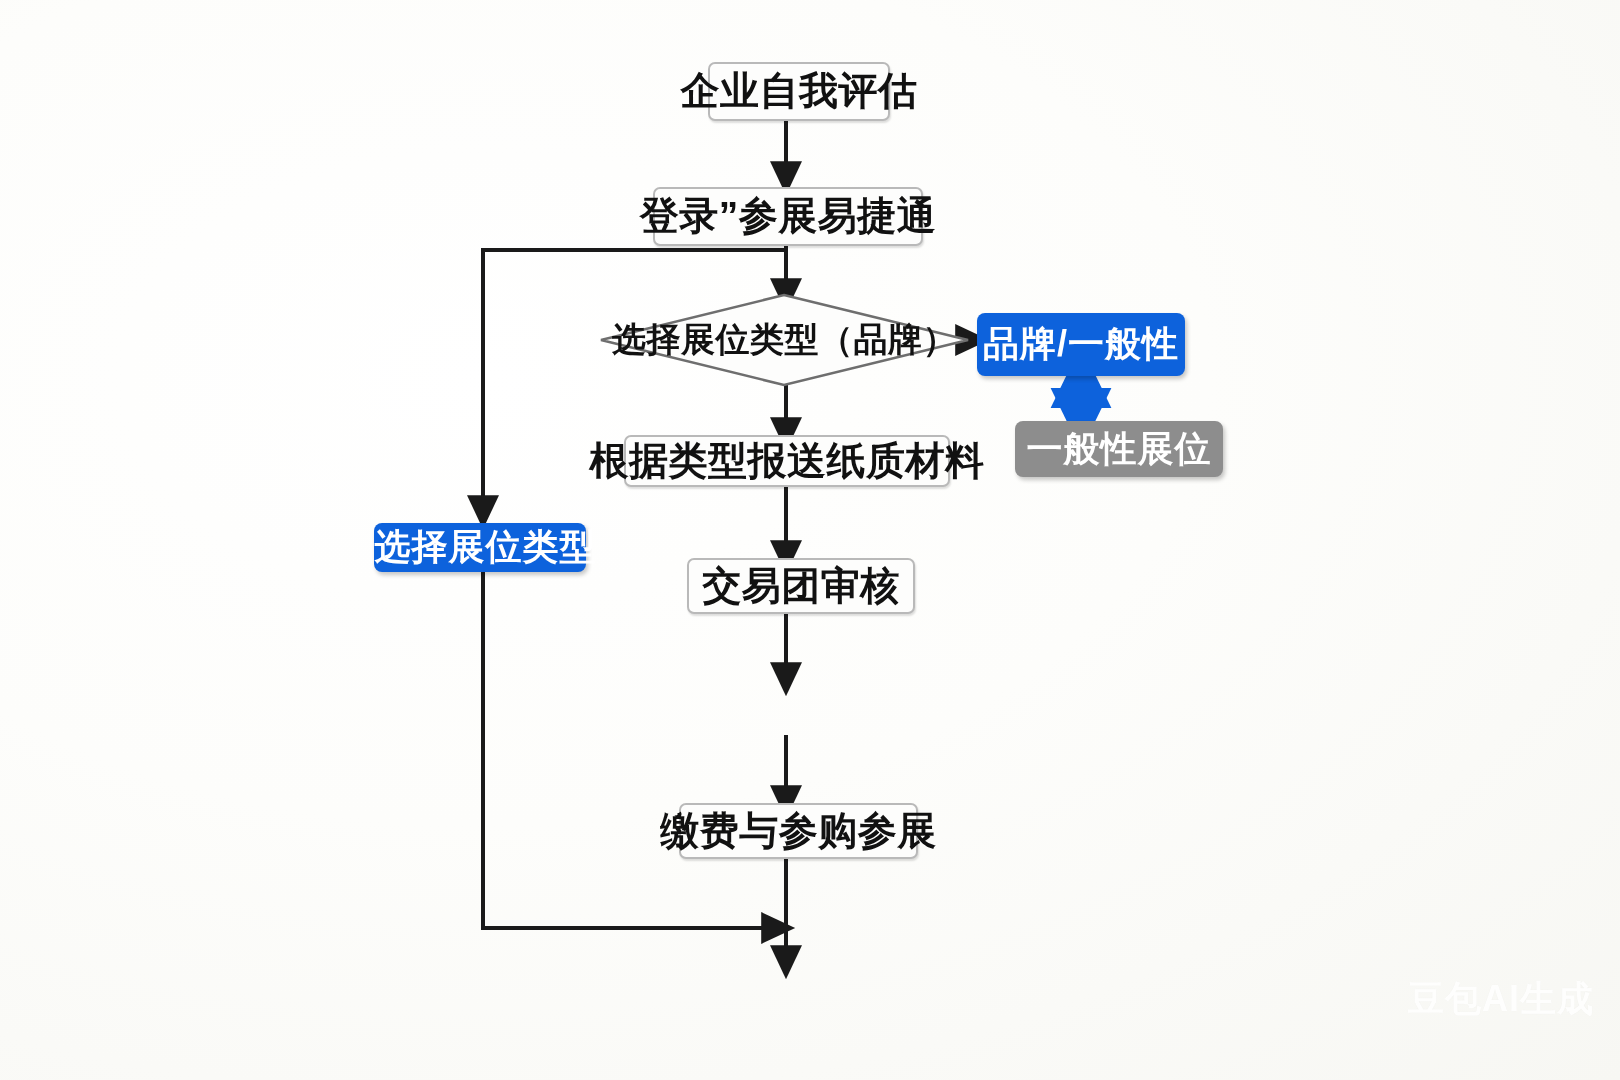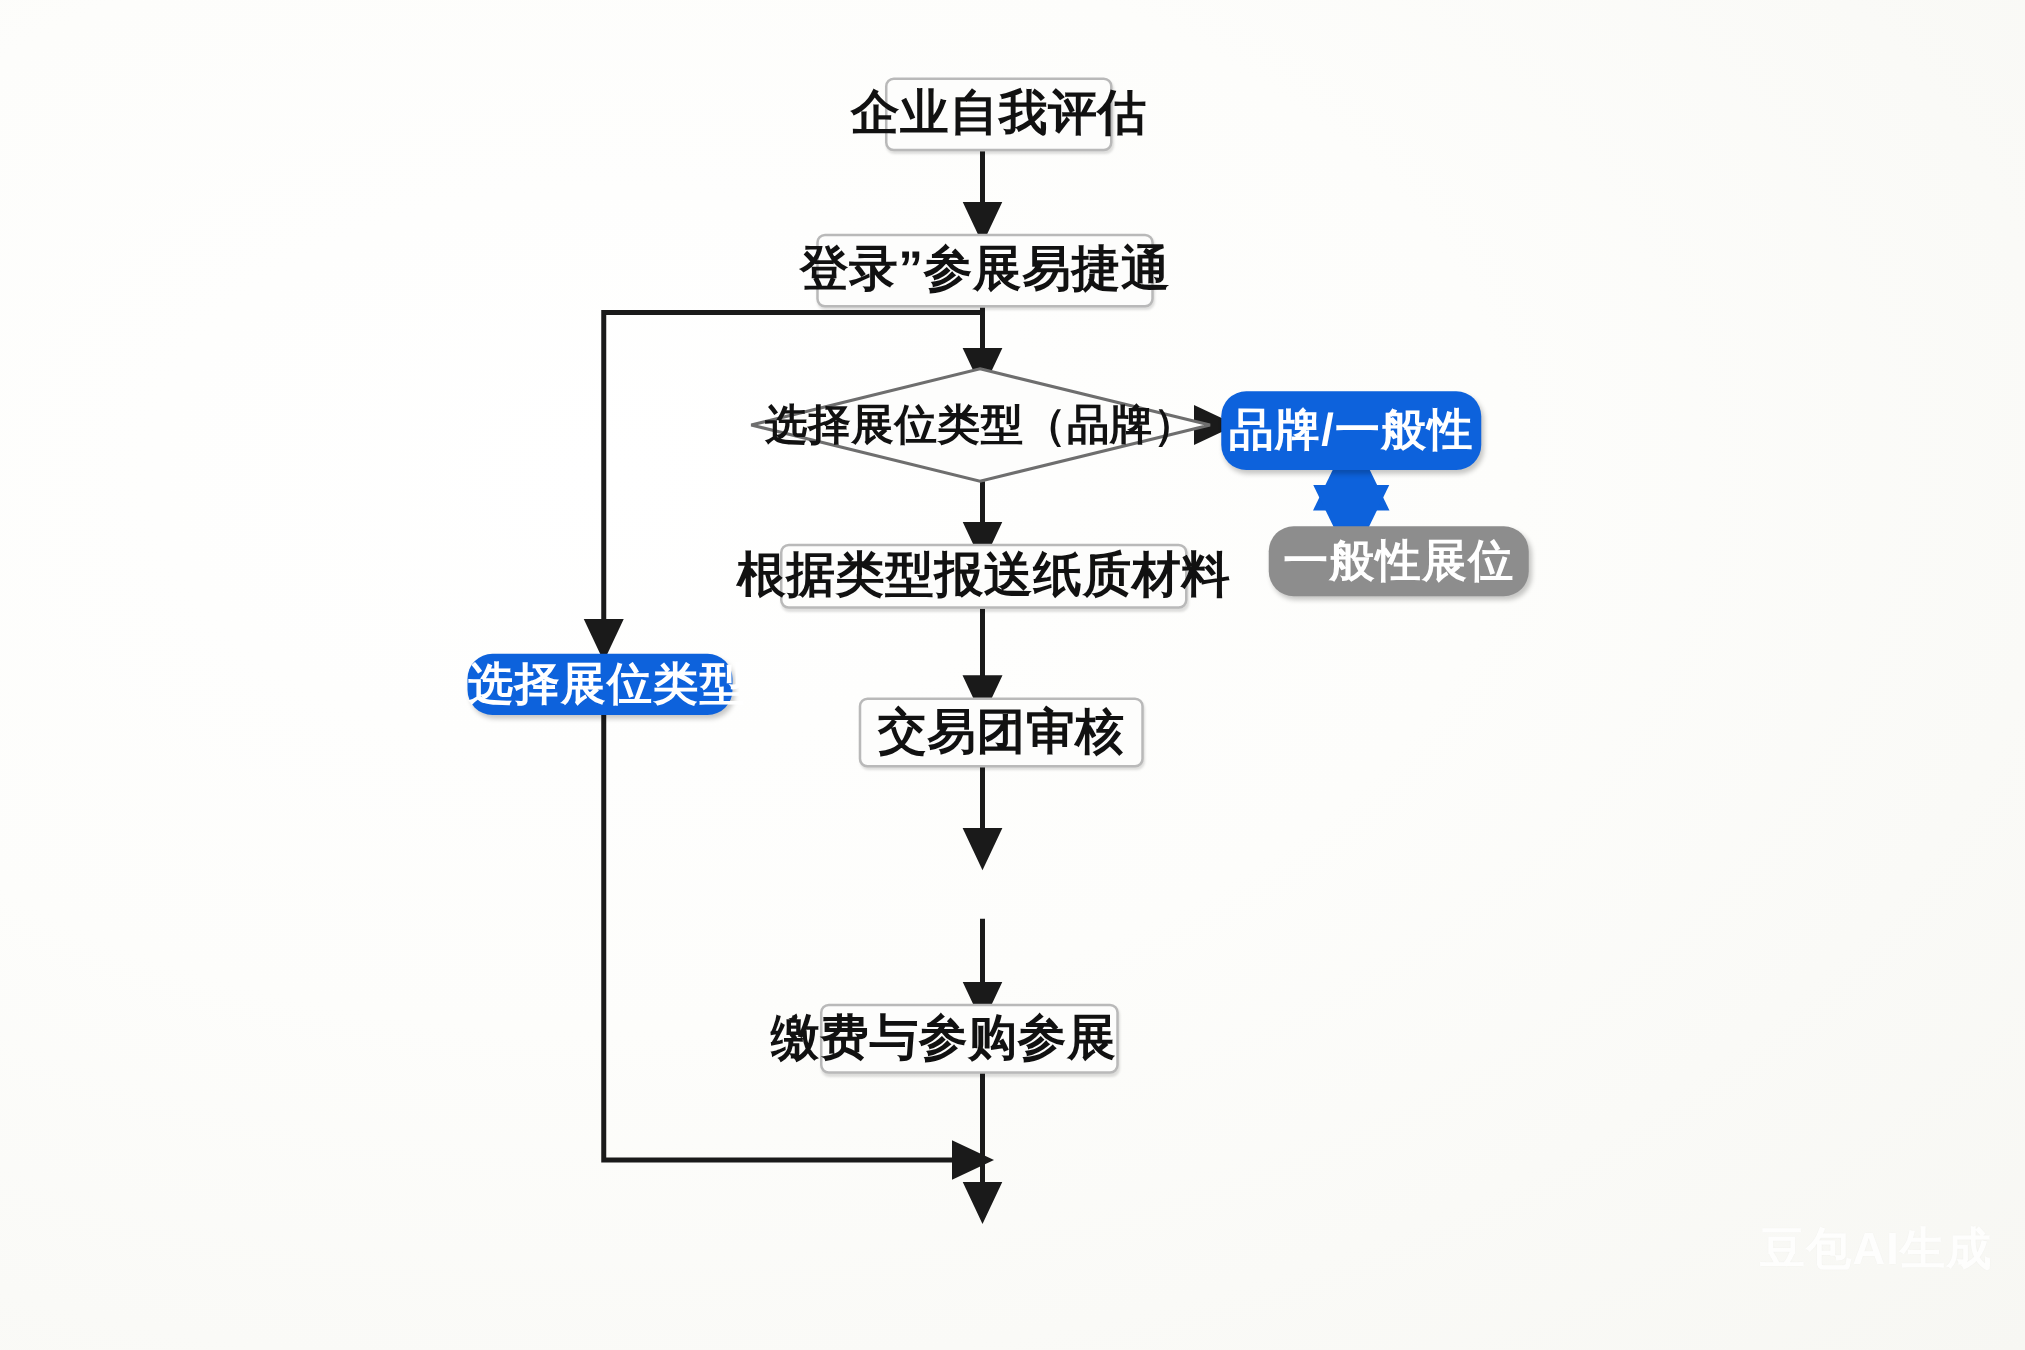--- a/index.html
+++ b/index.html
@@ -69,21 +69,21 @@
   }
 
   
   .chip {
     position: absolute;
     box-sizing: border-box;
     display: flex;
     align-items: center;
     justify-content: center;
     white-space: nowrap;
-    border-radius: 20px;
+    border-radius: 8px;
     color: #ffffff;
     font-size: 36px;
     font-weight: 800;
     letter-spacing: 1px;
     box-shadow: 2px 3px 4px rgba(0,0,0,0.22);
   }
   .chip-blue { background: #0d62dc; }
   .chip-gray { background: #8d8d8d; }
 
   
@@ -162,21 +162,21 @@
 
   <div class="node proc" style="left:624px; top:435px; width:326px; height:52px;">
     <span class="txt">根据类型报送纸质材料</span>
   </div>
 
   <div class="node proc" style="left:687px; top:558px; width:228px; height:56px;">
     <span class="txt">交易团审核</span>
   </div>
 
 
-  <div class="node proc" style="left:656px; top:803px; width:239px; height:56px;justify-content:flex-end;">
+  <div class="node proc" style="left:679px; top:803px; width:239px; height:56px;">
     <span class="txt">缴费与参购参展</span>
   </div>
 
   <div class="chip chip-blue" style="left:374px; top:523px; width:212px; height:49px;padding-left:11px;">
     <span class="txt">选择展位类型</span>
   </div>
 
   <div class="chip chip-blue" style="left:977px; top:313px; width:208px; height:63px;">
     <span class="txt">品牌/一般性</span>
   </div>

